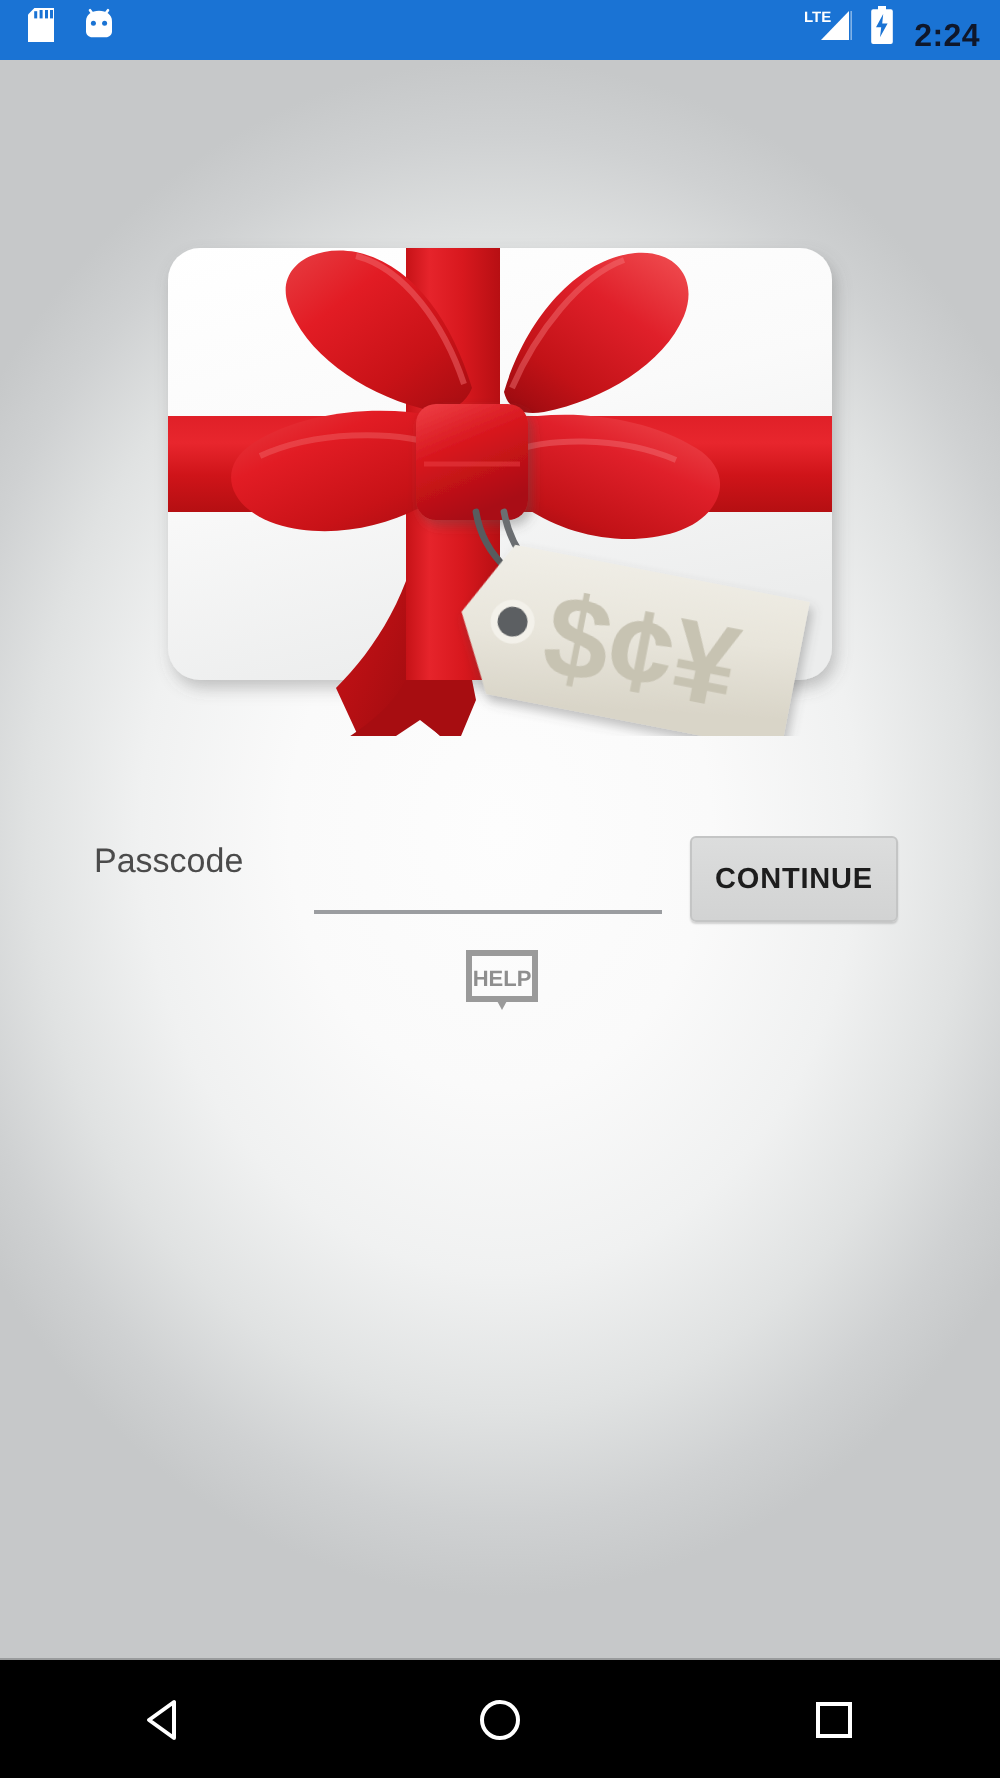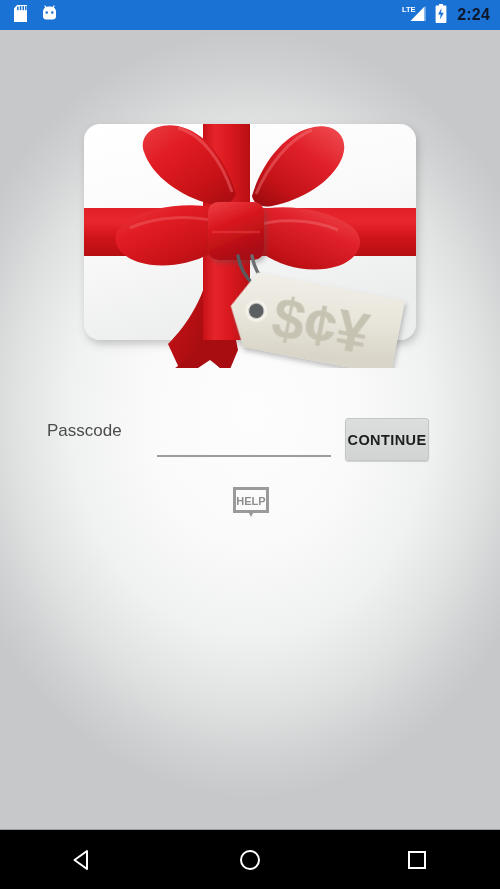--- a/index.html
+++ b/index.html
@@ -30,21 +30,21 @@
     display: flex;
     align-items: center;
     box-sizing: border-box;
     padding: 0 10px 0 14px;
     z-index: 40;
   }
   #status-left { display: flex; align-items: center; gap: 14px; }
   #status-right {
     margin-left: auto;
     display: flex;
-    align-items: center;
+    align-items: flex-end;
     gap: 8px;
   }
   .sb-icon { display: block; }
   #clock {
     color: #0f172a;
     font-size: 16px;
     font-weight: bold;
     letter-spacing: 0.2px;
     line-height: 1;
     padding-left: 2px;
@@ -111,40 +111,40 @@
     font-size: 17px;
     color: #333;
     font-family: "Liberation Sans", sans-serif;
     padding: 0;
     box-sizing: border-box;
   }
   #continue-button {
     position: absolute;
     left: 345px;
     top: 9px;
-    width: 84px;
+    width: 104px;
     height: 43px;
     background: linear-gradient(#dcdddd, #d2d3d3);
     border: 1px solid #c4c5c5;
     border-radius: 3px;
     box-shadow: 0 1px 1px rgba(0,0,0,0.16);
     color: #1d1d1d;
     font-size: 14.5px;
     font-weight: bold;
     letter-spacing: 0.4px;
     cursor: pointer;
     font-family: "Liberation Sans", sans-serif;
     padding: 0;
   }
 
   
   #help-button {
     position: absolute;
     left: 231px;
-    top: 456px;
+    top: 444px;
     width: 40px;
     height: 34px;
     background: transparent;
     border: none;
     padding: 0;
     cursor: pointer;
   }
   #help-button svg { display: block; }
 
   

